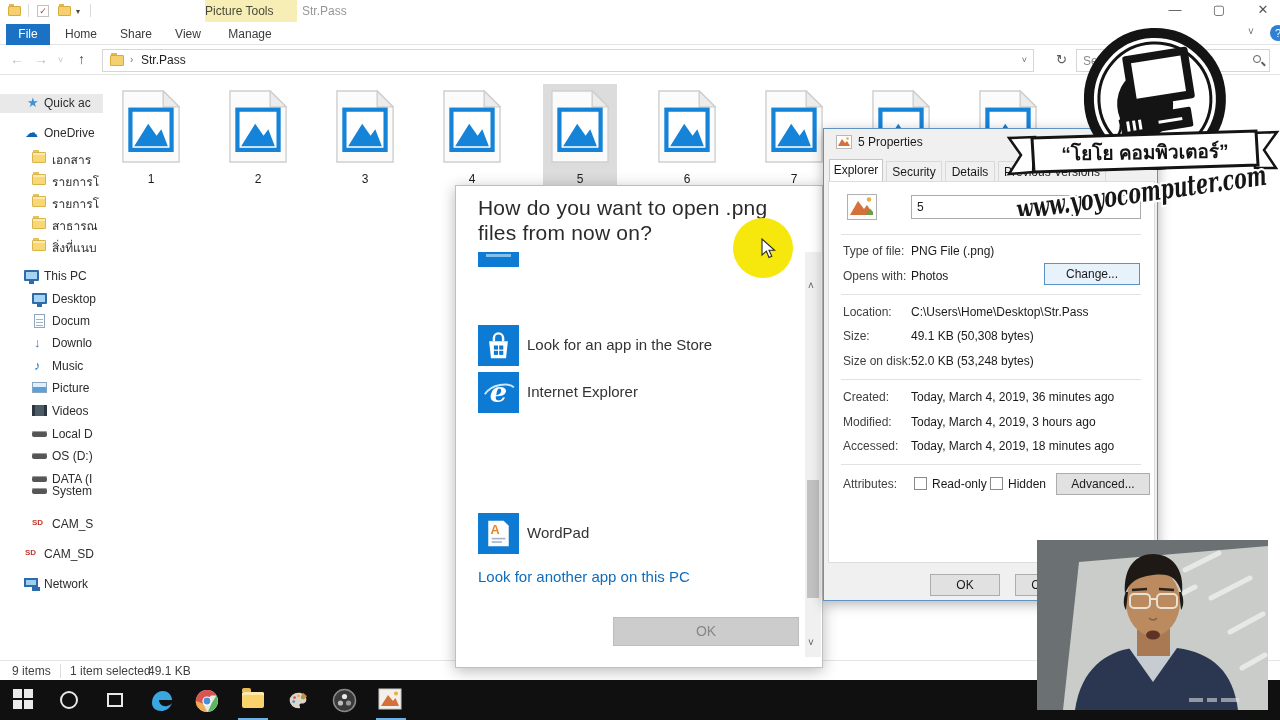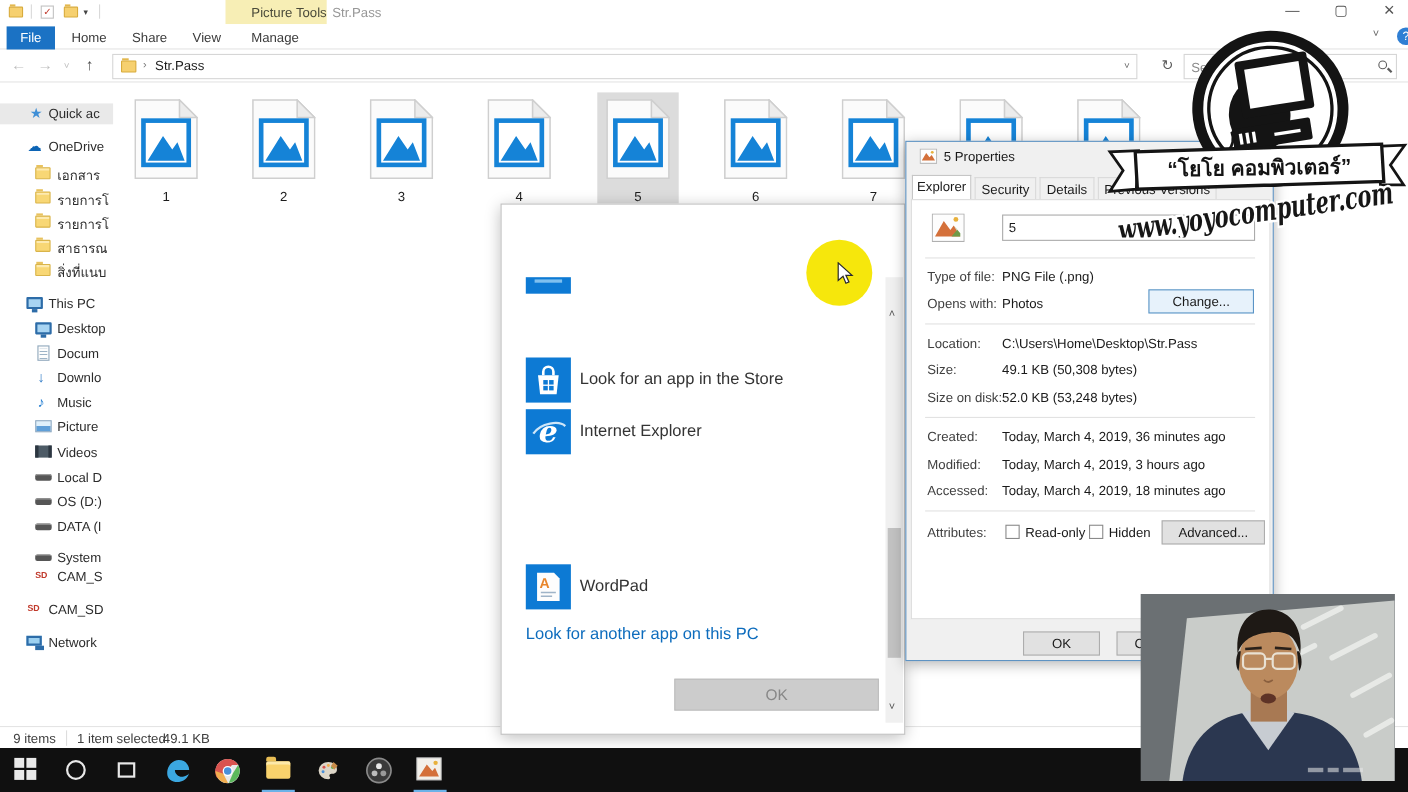--- a/index.html
+++ b/index.html
@@ -8,21 +8,21 @@
   .screen{position:relative;width:1280px;height:720px;background:#fff;overflow:hidden}
   .abs{position:absolute}
 
   
   .titlebar{position:absolute;left:0;top:0;width:1280px;height:22px;background:#fff}
   .qat-folder{position:absolute;width:13px;height:10px;background:#f6d06f;border:1px solid #d8ab3c;border-radius:1px;top:6px}
   .qat-folder::before{content:"";position:absolute;top:-3px;left:0;width:5px;height:2px;background:#e3b84f}
   .qat-sep{position:absolute;top:4px;width:1px;height:13px;background:#d9d9d9}
   .qat-check{position:absolute;top:5px;width:12px;height:12px;background:#fff;border:1px solid #c2c2c2;color:#c0392b;font-size:9px;line-height:11px;text-align:center}
   .qat-drop{position:absolute;top:7px;font-size:8px;color:#444}
-  .ctx-tab{position:absolute;left:205px;top:0;width:92px;height:22px;background:#f7eeb5;color:#4a4a3a;font-size:12px;text-align:right;line-height:22px}
+  .ctx-tab{position:absolute;left:205px;top:0;width:92px;height:22px;background:#f7eeb5;color:#4a4a3a;font-size:12px;text-align:left;line-height:22px}
   .win-title{position:absolute;left:302px;top:4px;font-size:12px;color:#979797}
   .winbtn{position:absolute;top:1px;width:30px;height:19px;color:#555;font-size:13px;text-align:center;line-height:18px}
 
   
   .ribbon{position:absolute;left:0;top:22px;width:1280px;height:23px;background:#fff;border-bottom:1px solid #e4e4e4}
   .rtab{position:absolute;top:2px;height:21px;font-size:12px;color:#3b3b3b;line-height:20px;text-align:center}
   .rtab-file{left:6px;width:44px;background:#1b72c4;color:#fff}
   .ribbon-chev{position:absolute;top:4px;font-size:10px;color:#666}
   .help-q{position:absolute;top:3px;width:16px;height:16px;border-radius:50%;background:#2f7fd4;color:#fff;font-size:11px;text-align:center;line-height:16px}
 
@@ -223,21 +223,21 @@
       <span class="si-label" style="left:52px">Local D</span>
     </div>
     <div class="side-item" style="top:369px">
       <span class="ic-disk" style="left:32px;top:6px"></span>
       <span class="si-label" style="left:52px">OS (D:)</span>
     </div>
     <div class="side-item" style="top:392px">
       <span class="ic-disk" style="left:32px;top:6px"></span>
       <span class="si-label" style="left:52px">DATA (I</span>
     </div>
-    <div class="side-item" style="top:420px">
+    <div class="side-item" style="top:404px">
       <span class="ic-disk" style="left:32px;top:6px"></span>
       <span class="si-label" style="left:52px">System</span>
     </div>
     <div class="side-item" style="top:437px">
       <span class="ic-sd" style="left:32px;top:4px">SD</span>
       <span class="si-label" style="left:52px">CAM_S</span>
     </div>
     <div class="side-item" style="top:467px">
       <span class="ic-sd" style="left:25px;top:4px">SD</span>
       <span class="si-label" style="left:44px">CAM_SD</span>
@@ -333,20 +333,21 @@
   </div>
 
   <div class="statusbar">
     <span class="abs" style="left:12px;top:3px">9 items</span>
     <span class="sb-div"></span>
     <span class="abs" style="left:70px;top:3px">1 item selected</span>
     <span class="abs" style="left:148px;top:3px">49.1 KB</span>
   </div>
 
   <div class="owd">
+    <div class="owd-title">How do you want to open .png files from now on?</div>
     <div class="ow-partial">
         <span style="position:absolute;left:8px;top:2px;width:25px;height:3px;background:#7fc0ef;display:block"></span>
       </div>
 
 
     <div class="ow-item" style="top:139px">
       <span class="ow-tile">
         <svg viewBox="0 0 24 24" width="41" height="41">
             <path d="M6.5 9.5h11l-1.1 10h-8.8z" fill="#fff"></path>
             <path d="M9.3 9.5V7.6a2.7 2.7 0 015.4 0v1.9" stroke="#fff" fill="none" stroke-width="1.4"></path>

